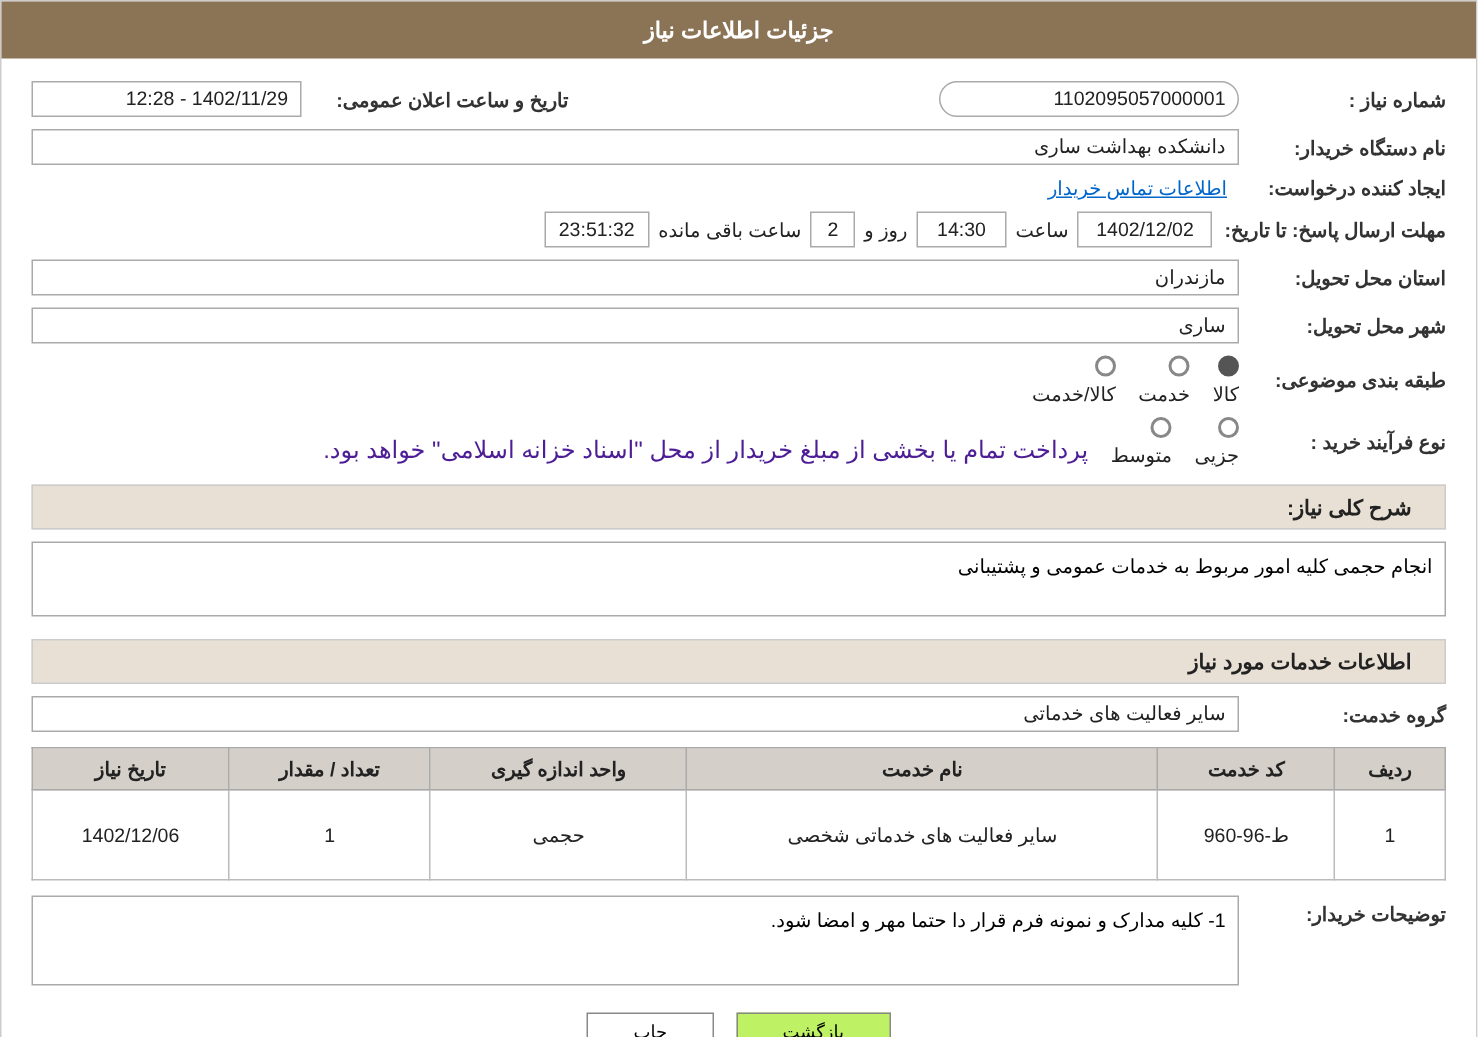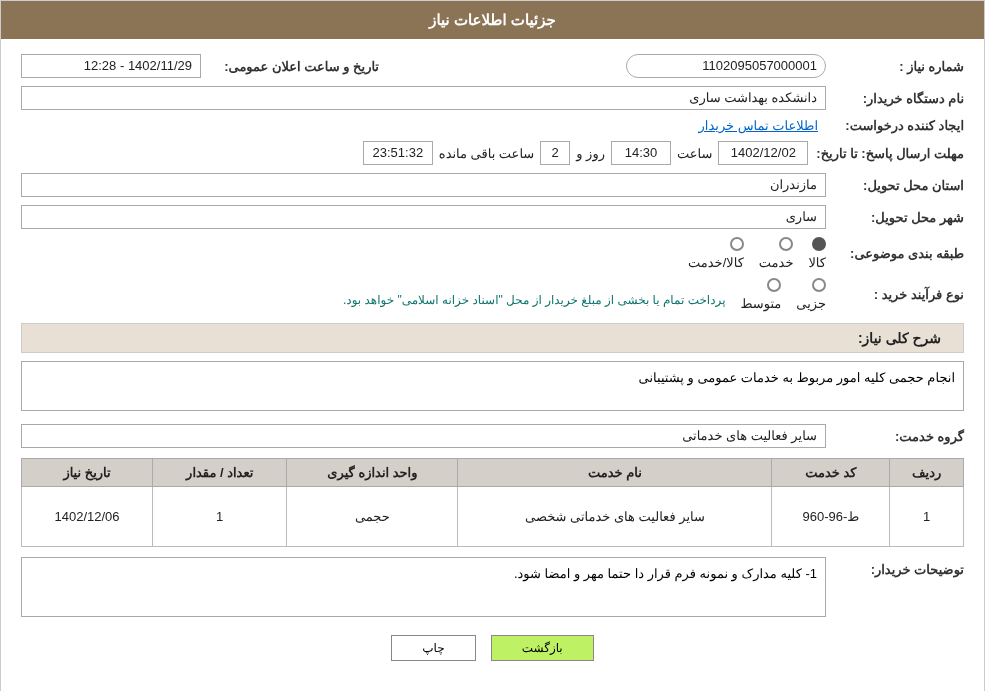--- a/index.html
+++ b/index.html
@@ -236,31 +236,34 @@
       <span class="label-cell">نوع فرآیند خرید :</span>
       <div class="process-row">
         <div class="radio-item">
           <span class="radio-circle"></span>
           <span>جزیی</span>
         </div>
         <div class="radio-item">
           <span class="radio-circle"></span>
           <span>متوسط</span>
         </div>
-        <span style="color:#0f766e; font-size:12px;margin-top:10px;">پرداخت تمام یا بخشی از مبلغ خریدار از محل "اسناد خزانه اسلامی" خواهد بود.</span>
+        <span style="color:#4c1d95; font-size:16px;margin-top:10px;">پرداخت تمام یا بخشی از مبلغ خریدار از محل "اسناد خزانه اسلامی" خواهد بود.</span>
       </div>
     </div>
 
     <div class="section-title">
       <span>شرح کلی نیاز:</span>
     </div>
     <div style="margin-bottom:10px;">
       <textarea class="description-box" readonly="" style="width: 100%; font-family: Tahoma, Arial, sans-serif; font-size: 13px; direction: rtl;">انجام حجمی کلیه امور مربوط به خدمات عمومی و پشتیبانی</textarea>
     </div>
 
+    <div class="section-title">
+      <span>اطلاعات خدمات مورد نیاز</span>
+    </div>
 
     <div class="info-row">
       <span class="label-cell">گروه خدمت:</span>
       <div class="value-box">سایر فعالیت های خدماتی</div>
     </div>
 
     <div class="table-section">
       <table>
         <thead>
           <tr>

